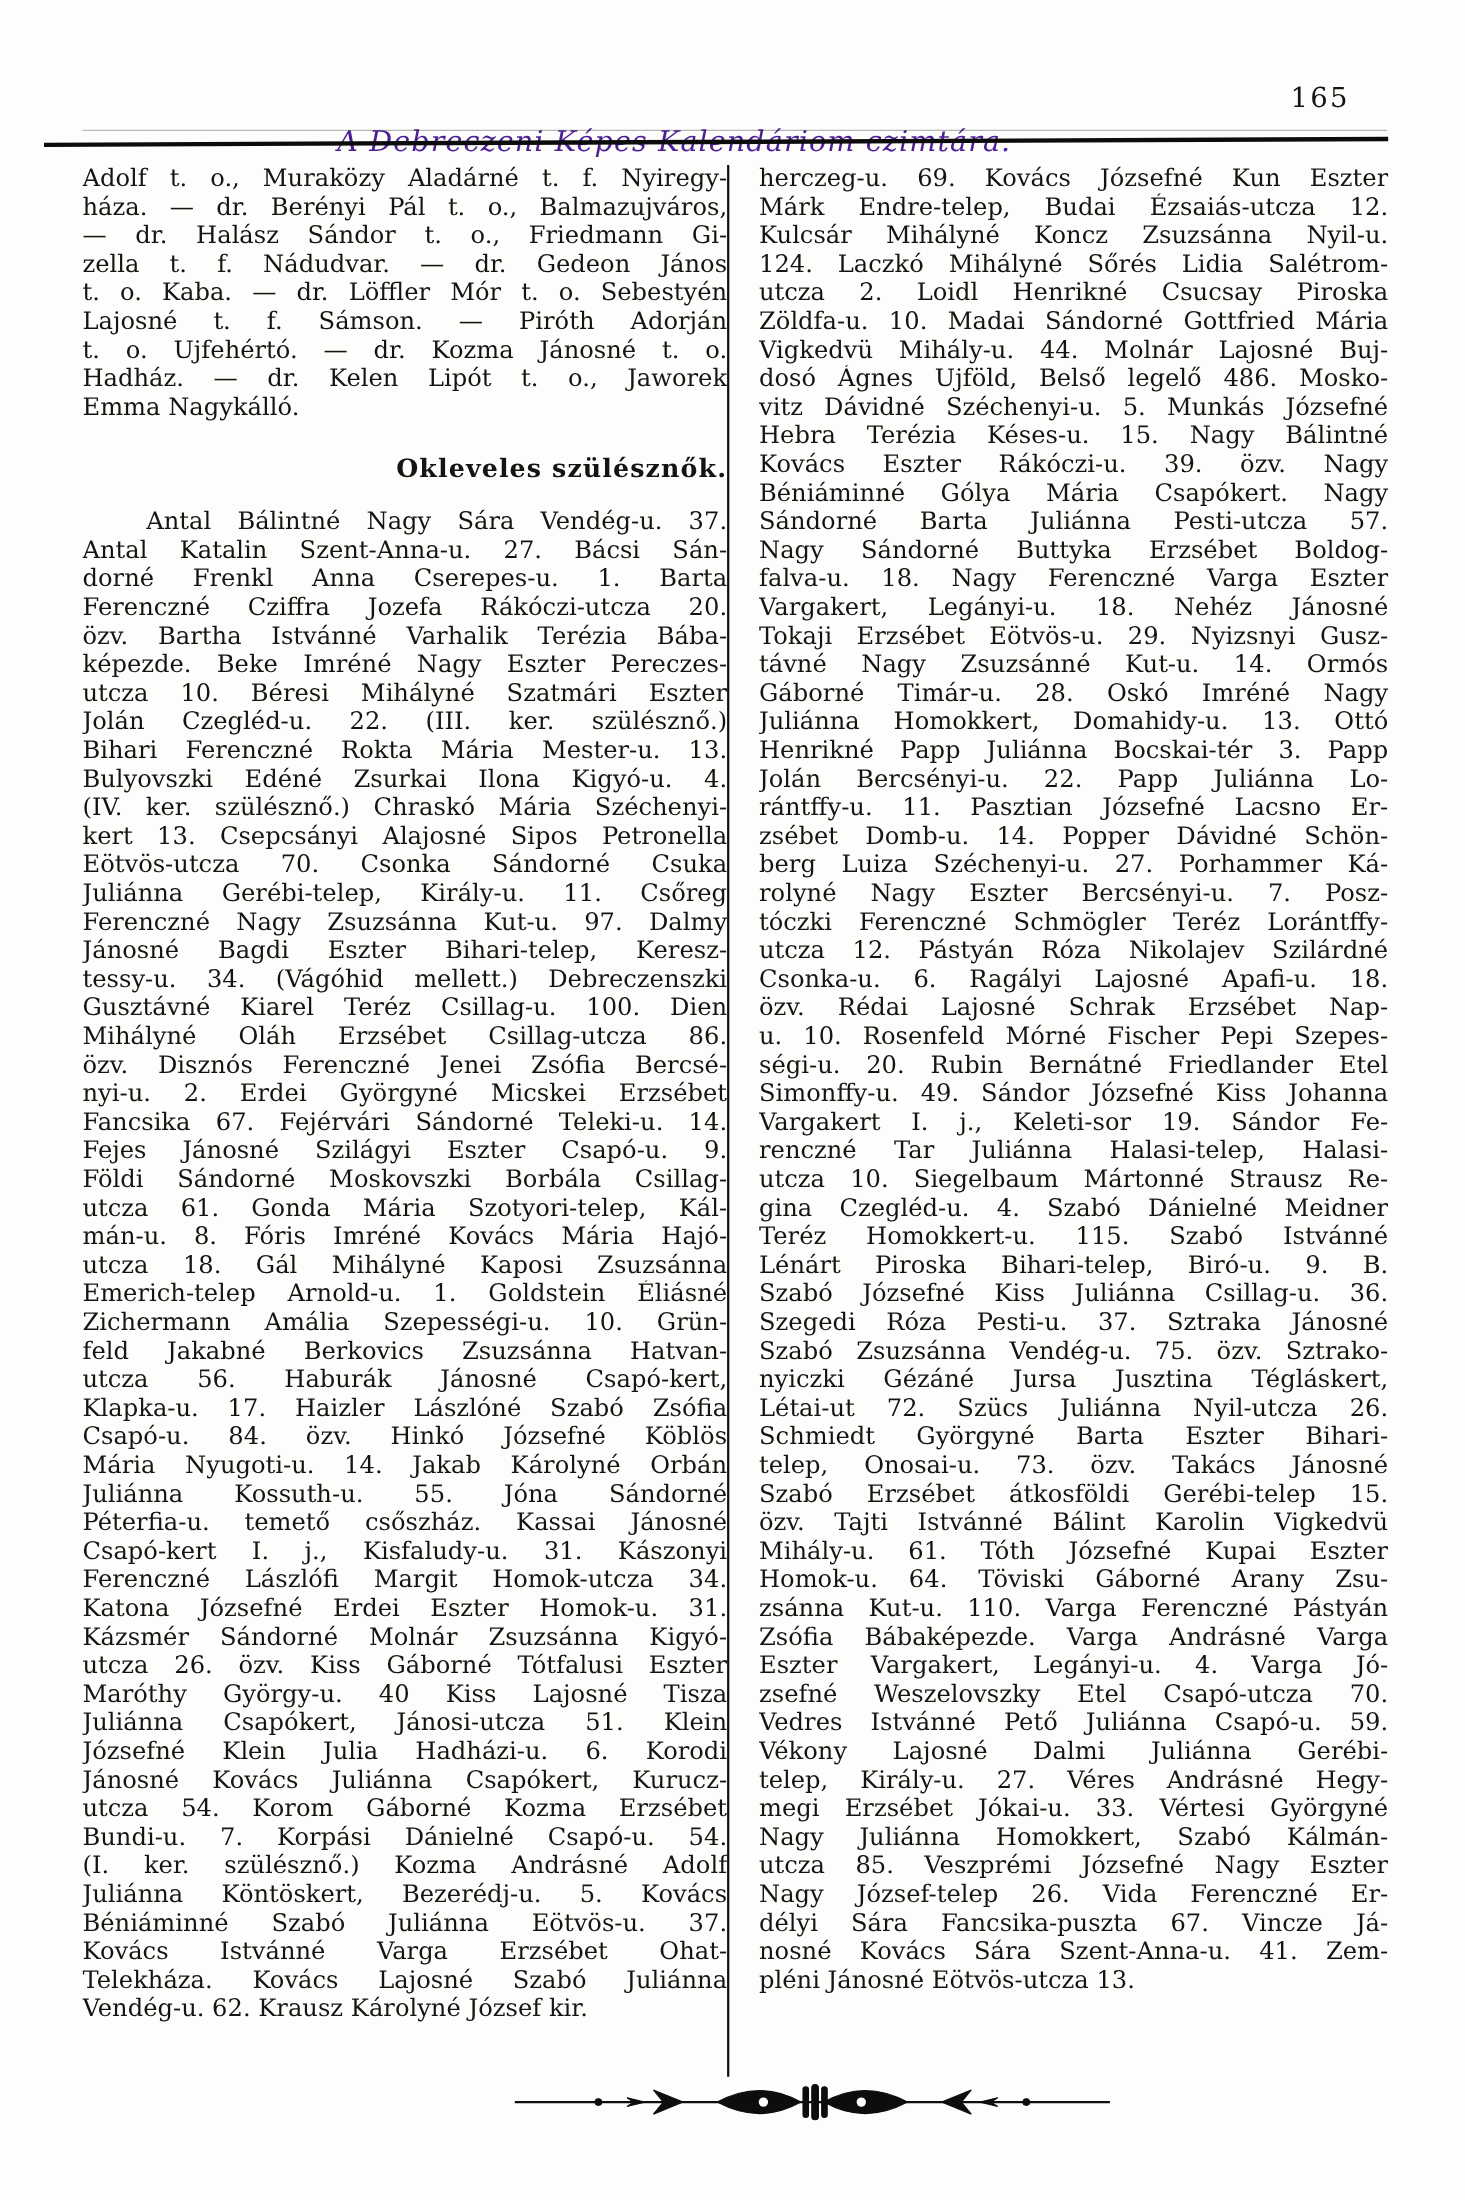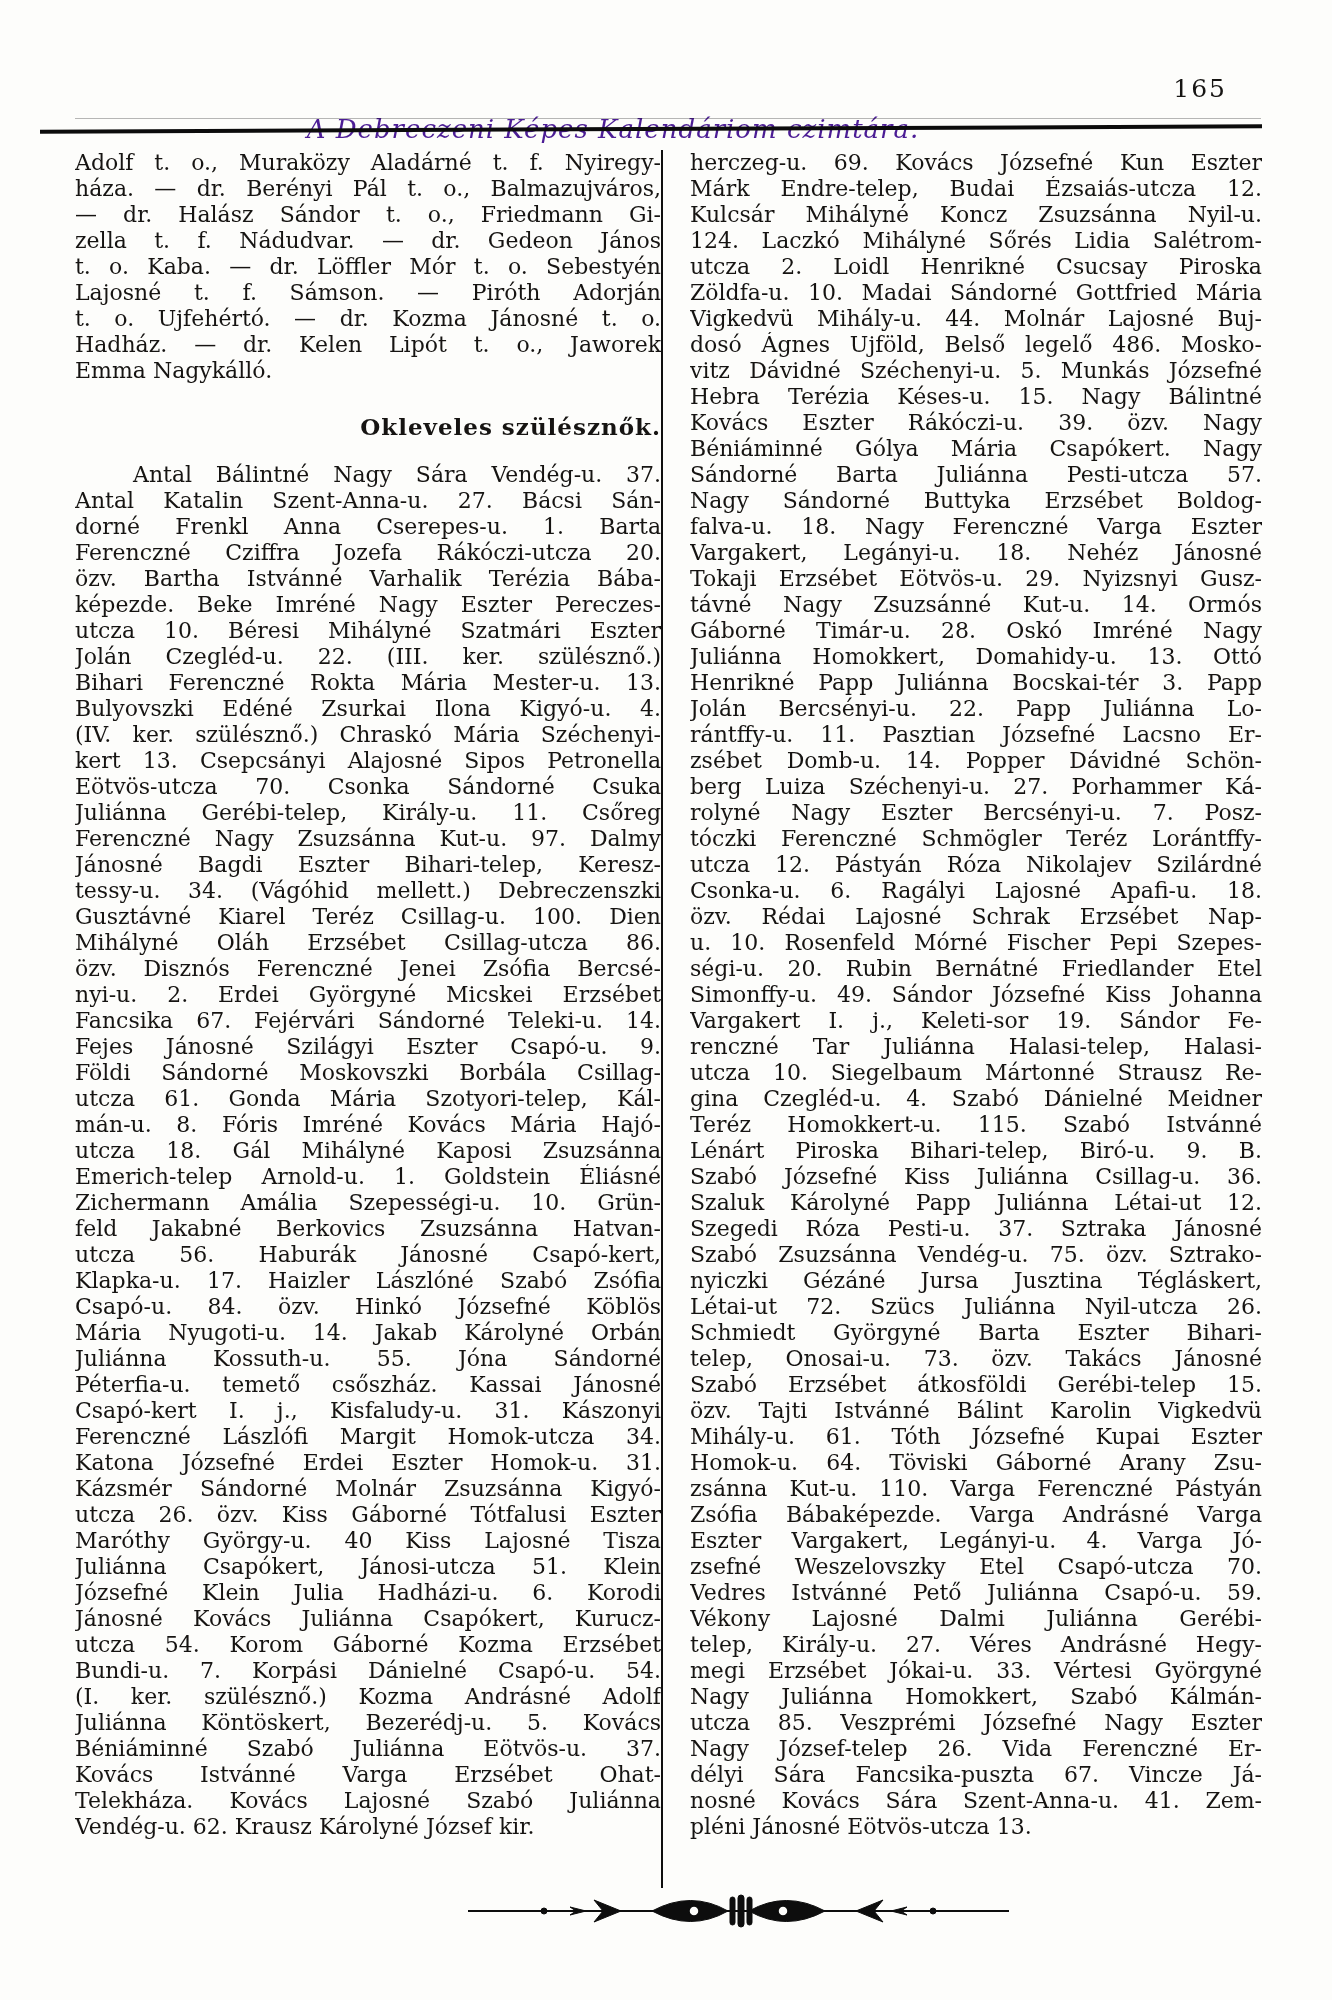--- a/index.html
+++ b/index.html
@@ -172,21 +172,20 @@
         <div class="line">u. 10. Rosenfeld Mórné Fischer Pepi Szepes-</div>
         <div class="line">ségi-u. 20. Rubin Bernátné Friedlander Etel</div>
         <div class="line">Simonffy-u. 49. Sándor Józsefné Kiss Johanna</div>
         <div class="line">Vargakert I. j., Keleti-sor 19. Sándor Fe-</div>
         <div class="line">renczné Tar Juliánna Halasi-telep, Halasi-</div>
         <div class="line">utcza 10. Siegelbaum Mártonné Strausz Re-</div>
         <div class="line">gina Czegléd-u. 4. Szabó Dánielné Meidner</div>
         <div class="line">Teréz Homokkert-u. 115. Szabó Istvánné</div>
         <div class="line">Lénárt Piroska Bihari-telep, Biró-u. 9. B.</div>
         <div class="line">Szabó Józsefné Kiss Juliánna Csillag-u. 36.</div>
-        <div class="line">Szaluk Károlyné Papp Juliánna Létai-ut 12.</div>
         <div class="line">Szegedi Róza Pesti-u. 37. Sztraka Jánosné</div>
         <div class="line">Szabó Zsuzsánna Vendég-u. 75. özv. Sztrako-</div>
         <div class="line">nyiczki Gézáné Jursa Jusztina Tégláskert,</div>
         <div class="line">Létai-ut 72. Szücs Juliánna Nyil-utcza 26.</div>
         <div class="line">Schmiedt Györgyné Barta Eszter Bihari-</div>
         <div class="line">telep, Onosai-u. 73. özv. Takács Jánosné</div>
         <div class="line">Szabó Erzsébet átkosföldi Gerébi-telep 15.</div>
         <div class="line">özv. Tajti Istvánné Bálint Karolin Vigkedvü</div>
         <div class="line">Mihály-u. 61. Tóth Józsefné Kupai Eszter</div>
         <div class="line">Homok-u. 64. Töviski Gáborné Arany Zsu-</div>

